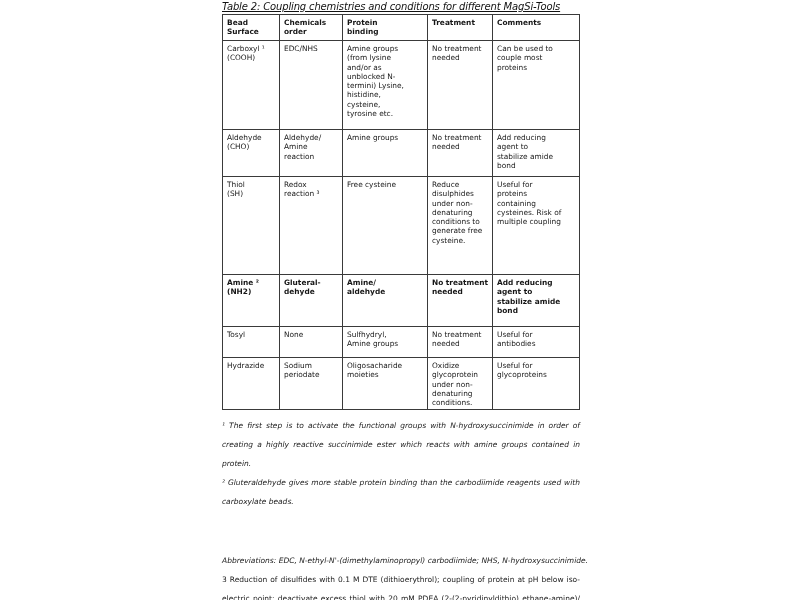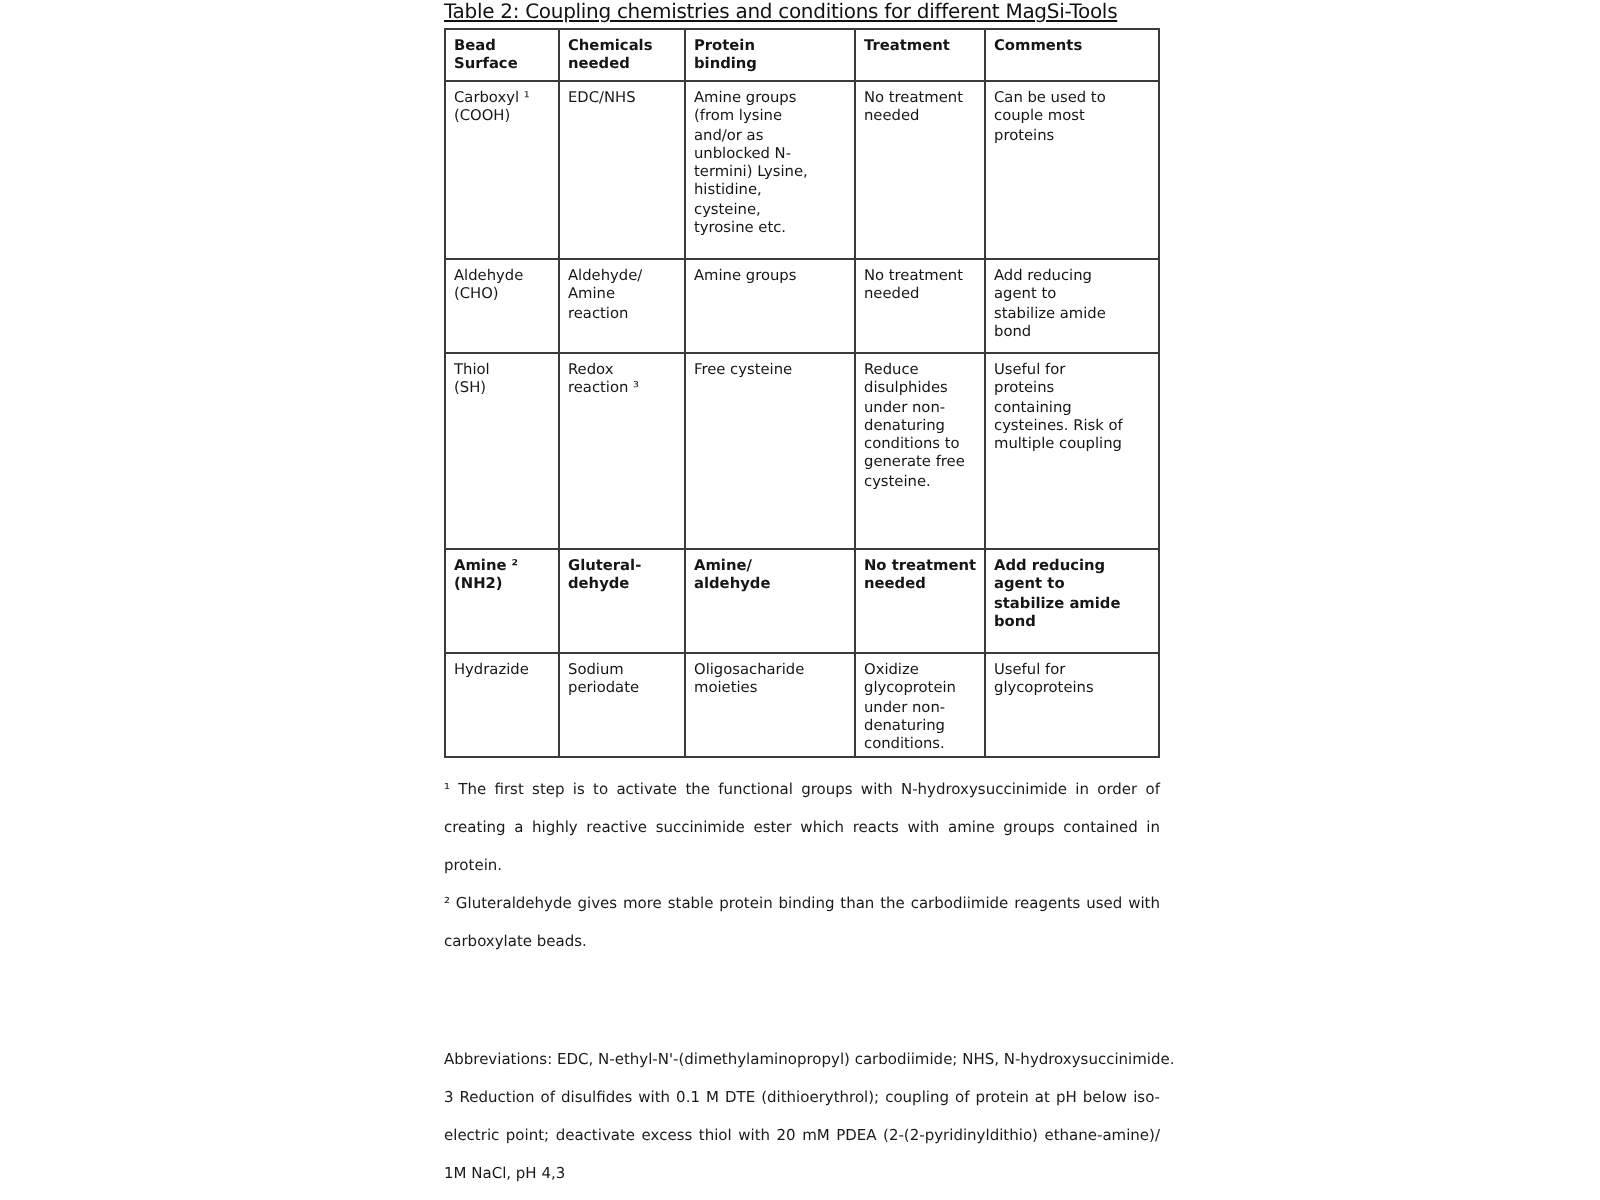--- a/index.html
+++ b/index.html
@@ -17,20 +17,21 @@
       left: 222px; top: 1px;
       width: 358px;
     }
     .title {
       font-size: 10px;
       letter-spacing: -0.15px;
       text-decoration: underline;
       white-space: nowrap;
       margin: 0 0 2px 0;
       color: #111;
+      font-style: italic;
     }
     table.coupling {
       border-collapse: collapse;
       table-layout: fixed;
       width: 357px;
       padding-left: 44px;
     }
     table.coupling th, table.coupling td {
       border: 1px solid #3a3a3a;
       vertical-align: top;
@@ -50,20 +51,21 @@
     tr.row3  { height: 52px; font-weight: bold; }
     tr.row4  { height: 31px; }
     tr.row5  { height: 47px; margin-top: 43px; }
     tr.row6  { height: 59px; }
     .notes { margin-top: 6px; width: 358px; }
     .note {
       margin: 0;
       font-size: 7.5px;
       line-height: 19px;
       text-align: justify;
+      font-style: italic;
       color: #1a1a1a;
     }
     .note.oneline { white-space: nowrap; text-align: left; margin-top: 40px; }
     .note.plain { font-style: normal; }
   </style>
 </head>
 <body>
 
 <div class="content">
 
@@ -75,21 +77,21 @@
         <col style="width:63px">
         <col style="width:85px">
         <col style="width:65px">
         <col style="width:87px">
     </colgroup>
     <thead>
       <tr class="hrow">
         <th>Bead
 Surface</th>
         <th>Chemicals
-needed</th>
+order</th>
         <th>Protein
 binding</th>
         <th>Treatment</th>
         <th>Comments</th>
       </tr>
     </thead>
     <tbody>
       <tr class="row0">
         <td>Carboxyl ¹
 (COOH)</td>
@@ -148,20 +150,30 @@
 dehyde</td>
         <td>Amine/
 aldehyde</td>
         <td>No treatment
 needed</td>
         <td>Add reducing
 agent to
 stabilize amide
 bond</td>
       </tr>
+      <tr class="row4">
+        <td>Tosyl</td>
+        <td>None</td>
+        <td>Sulfhydryl,
+Amine groups</td>
+        <td>No treatment
+needed</td>
+        <td>Useful for
+antibodies</td>
+      </tr>
       <tr class="row5">
         <td>Hydrazide</td>
         <td>Sodium
 periodate</td>
         <td>Oligosacharide
 moieties</td>
         <td>Oxidize
 glycoprotein
 under non-
 denaturing

